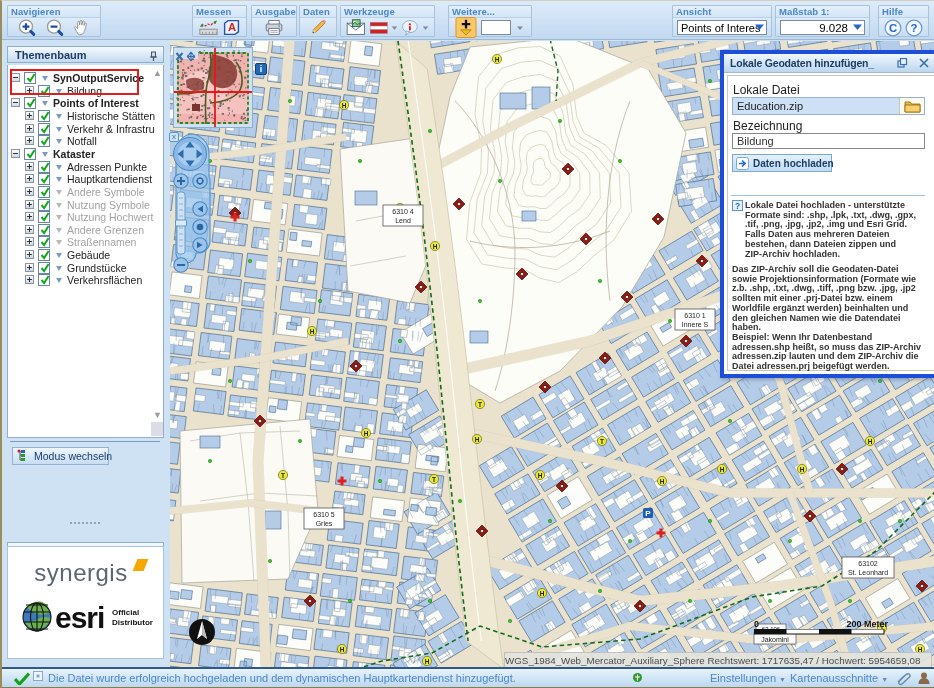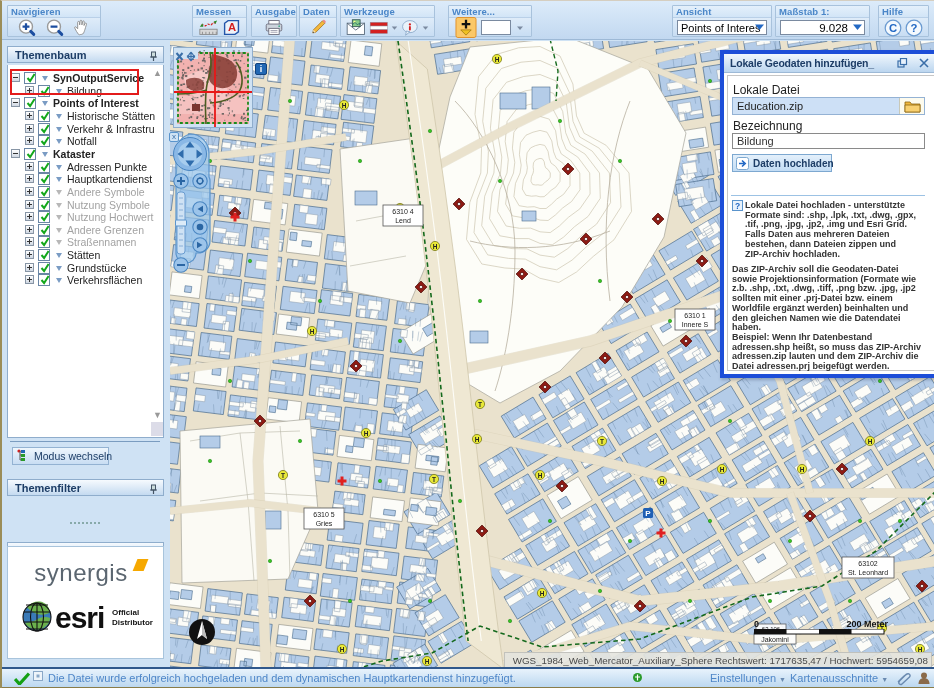--- a/index.html
+++ b/index.html
@@ -32,21 +32,21 @@
 #dlg .tbar{height:19px;background:linear-gradient(#f0f7fd,#bcd6ef);border-bottom:1px solid #9db9d6;font-size:10.5px;font-weight:bold;color:#1d3d66;line-height:18px;padding-left:6px;letter-spacing:-0.2px}
 #dlg .body{position:absolute;left:3px;top:21px;right:3px;bottom:3px;border:1px solid #c6c6c6;font-size:11px;color:#333}
 .fld{font-size:12px;color:#222;line-height:13px}
 #hlp{font-size:9px;font-weight:bold;color:#333;line-height:9.7px;letter-spacing:0px}
 
 #bbar{position:absolute;left:0;top:666px;width:934px;height:22px;background:linear-gradient(#e8f3fc,#bcd8f0);border-top:2px solid #30588c;border-bottom:2px solid #8a7c48;font-size:11px}
 #bbar .msg{position:absolute;left:46px;top:3px;color:#4e86c8}
 #bbar .rlink{position:absolute;top:3px;color:#4e86c8}
 
 #map{position:absolute;left:168px;top:40px;width:766px;height:628px;overflow:hidden;background:#e8e0c9}
-#status{position:absolute;left:334px;top:611px;width:428px;height:16px;background:rgba(228,228,222,.9);border:1px solid rgba(160,160,155,.5);font-size:9.8px;color:#4a4a4a;text-align:right;padding:2px 3px 0 0;white-space:nowrap}
+#status{position:absolute;left:334px;top:611px;width:428px;height:16px;background:rgba(228,228,222,.9);border:1px solid rgba(160,160,155,.5);font-size:9.8px;color:#4a4a4a;text-align:left;padding:2px 3px 0 0;white-space:nowrap}
 </style></head>
 <body>
 <div id="app">
 <div id="map"><svg width="766" height="628" viewBox="0 0 766 628">
         <rect width="766" height="628" fill="#eae2cd"></rect>
 <g fill="#b4cce8" stroke="#4a6b8c" stroke-width="0.7">
           <path d="M-6.2 -24.0 24.9 -20.2 22.4 0.7 -8.8 -3.1z"></path>
           <path d="M-9.8 3.2 20.3 6.9 17.5 30.1 -12.6 26.4z"></path>
           <path d="M-14.5 32.0 19.4 36.1 16.5 59.8 -17.4 55.7z"></path>
           <path d="M-17.7 60.2 15.3 64.3 12.8 84.7 -20.2 80.6z"></path>
@@ -1724,21 +1724,21 @@
           <span class="lbl" style="left:59px">Straßennamen</span>
         </div>
         <div class="trow" style="top:184px">
           <span class="exp pl" style="left:17px"></span>
           <span class="cb" style="left:30px">
             <svg width="12" height="12" viewBox="0 0 12 12">
               <path d="M2.5 6l2.6 3 4.5-7" fill="none" stroke="#13a81b" stroke-width="2"></path>
             </svg>
           </span>
           <span class="tri" style="left:48px"></span>
-          <span class="lbl" style="left:59px">Stätten</span>
+          <span class="lbl" style="left:59px">Gebäude</span>
         </div>
         <div class="trow" style="top:197px">
           <span class="exp pl" style="left:17px"></span>
           <span class="cb" style="left:30px">
             <svg width="12" height="12" viewBox="0 0 12 12">
               <path d="M2.5 6l2.6 3 4.5-7" fill="none" stroke="#13a81b" stroke-width="2"></path>
             </svg>
           </span>
           <span class="tri" style="left:48px"></span>
           <span class="lbl" style="left:59px">Grundstücke</span>
@@ -1761,27 +1761,20 @@
         </div>
       </div>
       <div style="position:absolute;left:8px;top:400px;width:150px;height:1px;background:#7a9cc0"></div>
       <div style="position:absolute;left:10px;top:406px;width:97px;height:18px;border:1px solid #93b2d2;background:linear-gradient(#eef6fd,#c8ddf3);font-size:10.5px;color:#1d3d66;line-height:17px;white-space:nowrap"><span style="margin:0 4px 0 4px;vertical-align:-2px"><svg width="13" height="13" viewBox="0 0 13 13">
             <circle cx="2" cy="2" r="1.6" fill="#d42020"></circle>
             <rect x="4" y="1" width="4" height="3" fill="#2268b4"></rect>
             <rect x="4" y="5" width="4" height="3" fill="#2a9a2a"></rect>
             <rect x="4" y="9" width="4" height="3" fill="#2a9a2a"></rect>
             <path d="M3 2v9h1M3 6h1" stroke="#555" fill="none"></path>
           </svg></span>Modus wechseln</div>
-      <div class="pbar" style="top:438px">Themenfilter<span class="pin"><svg width="9" height="11" viewBox="0 0 9 11">
-            <g stroke="#456" fill="#cdd">
-              <rect x="2.5" y="1" width="4" height="5"></rect>
-              <path d="M1 6h7"></path>
-              <path d="M4.5 6v4" stroke-width="1.2"></path>
-            </g>
-          </svg></span></div>
       <div style="position:absolute;left:68px;top:481px;width:30px;height:2px;background:repeating-linear-gradient(90deg,#8aa 0 2px,transparent 2px 4px)"></div>
       <div class="pbar" style="top:501px">Powered by<span class="pin"><svg width="9" height="11" viewBox="0 0 9 11">
             <g stroke="#456" fill="#cdd">
               <rect x="2.5" y="1" width="4" height="5"></rect>
               <path d="M1 6h7"></path>
               <path d="M4.5 6v4" stroke-width="1.2"></path>
             </g>
           </svg></span></div>
       <div style="position:absolute;left:5px;top:505px;width:157px;height:113px;border:1px solid #a8c4dc;background:#fff">
         <div style="position:absolute;left:14px;top:50px"><svg width="140" height="40" viewBox="0 0 140 40">

